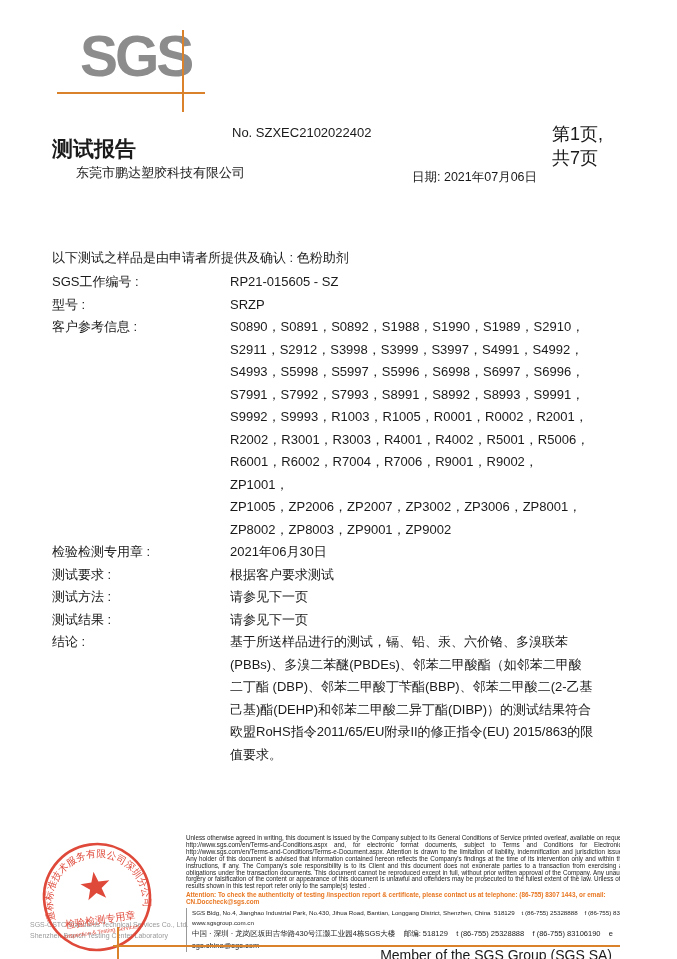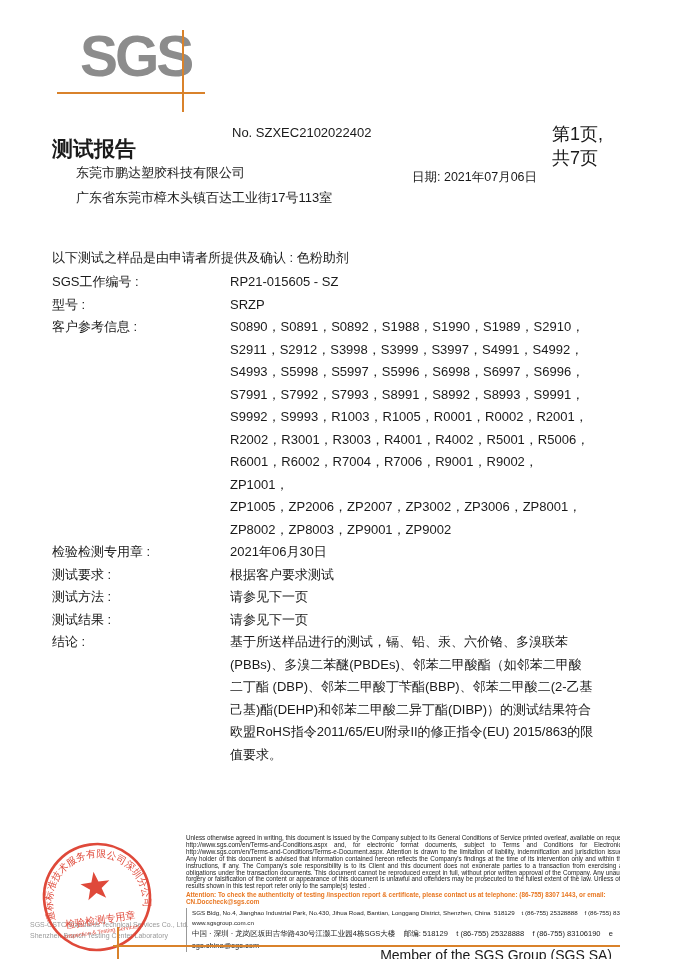--- a/index.html
+++ b/index.html
@@ -52,21 +52,20 @@
   <div class="logo-hline"></div>
   <div class="logo-vline"></div>
 
   <div class="t-title">测试报告</div>
   <div class="t-no">No. SZXEC2102022402</div>
   <div class="t-date">日期: 2021年07月06日</div>
   <div class="t-page">第1页,共7页</div>
 
   <div class="applicant">
     <div>东莞市鹏达塑胶科技有限公司</div>
-    <div>广东省东莞市樟木头镇百达工业街17号113室</div>
   </div>
 
   <div class="statement">以下测试之样品是由申请者所提供及确认 : 色粉助剂</div>
 
   <div class="info">
     <div class="irow">
       <div class="ilabel">SGS工作编号 :</div>
       <div class="ival">RP21-015605 - SZ</div>
     </div>
     <div class="irow">

